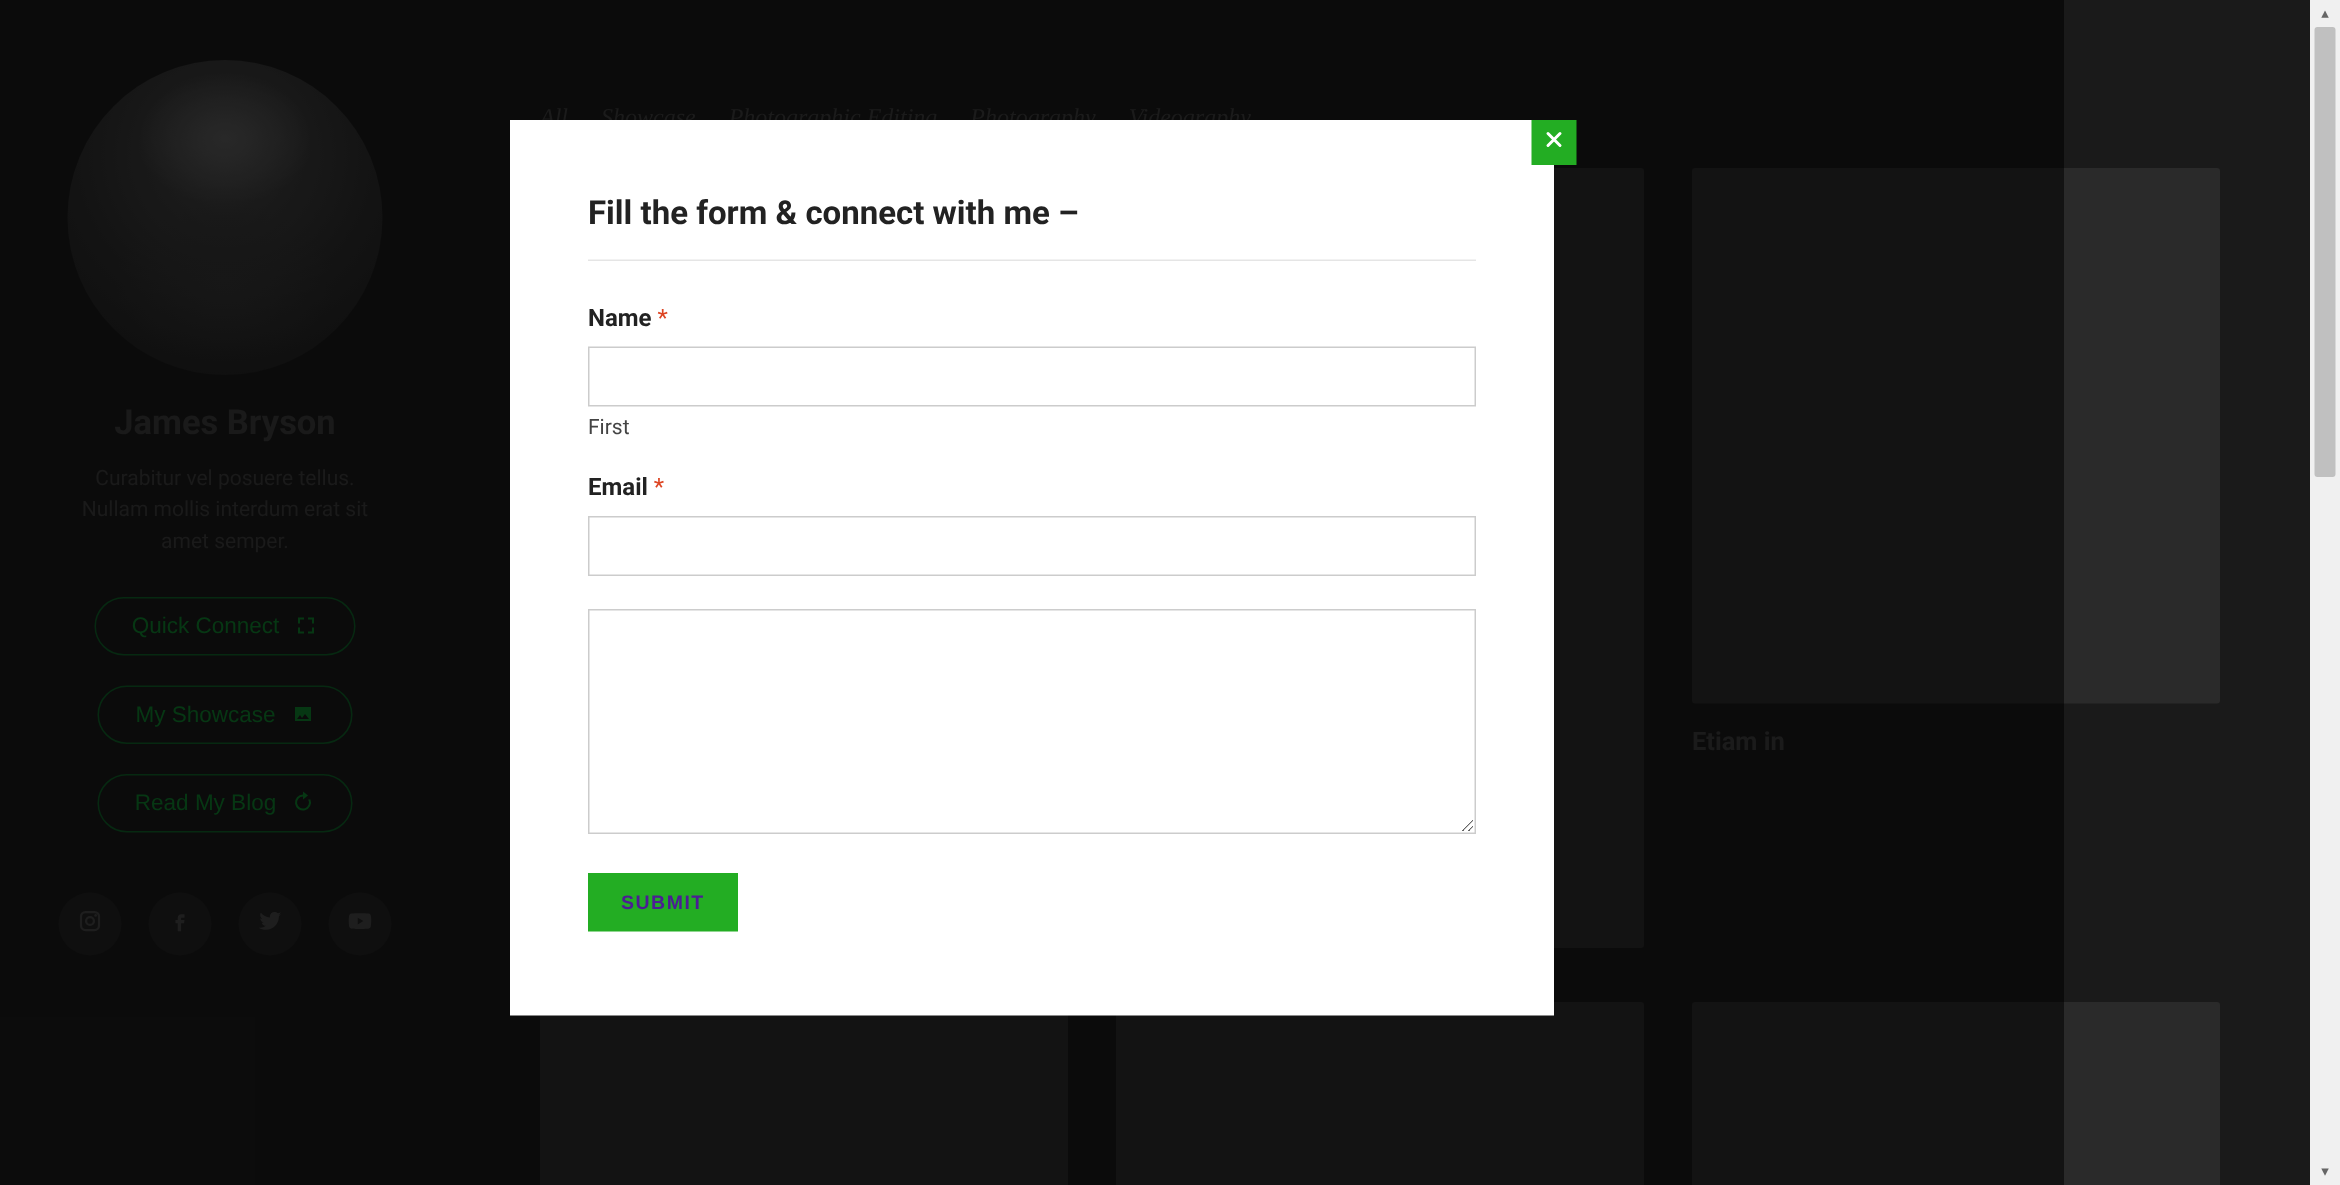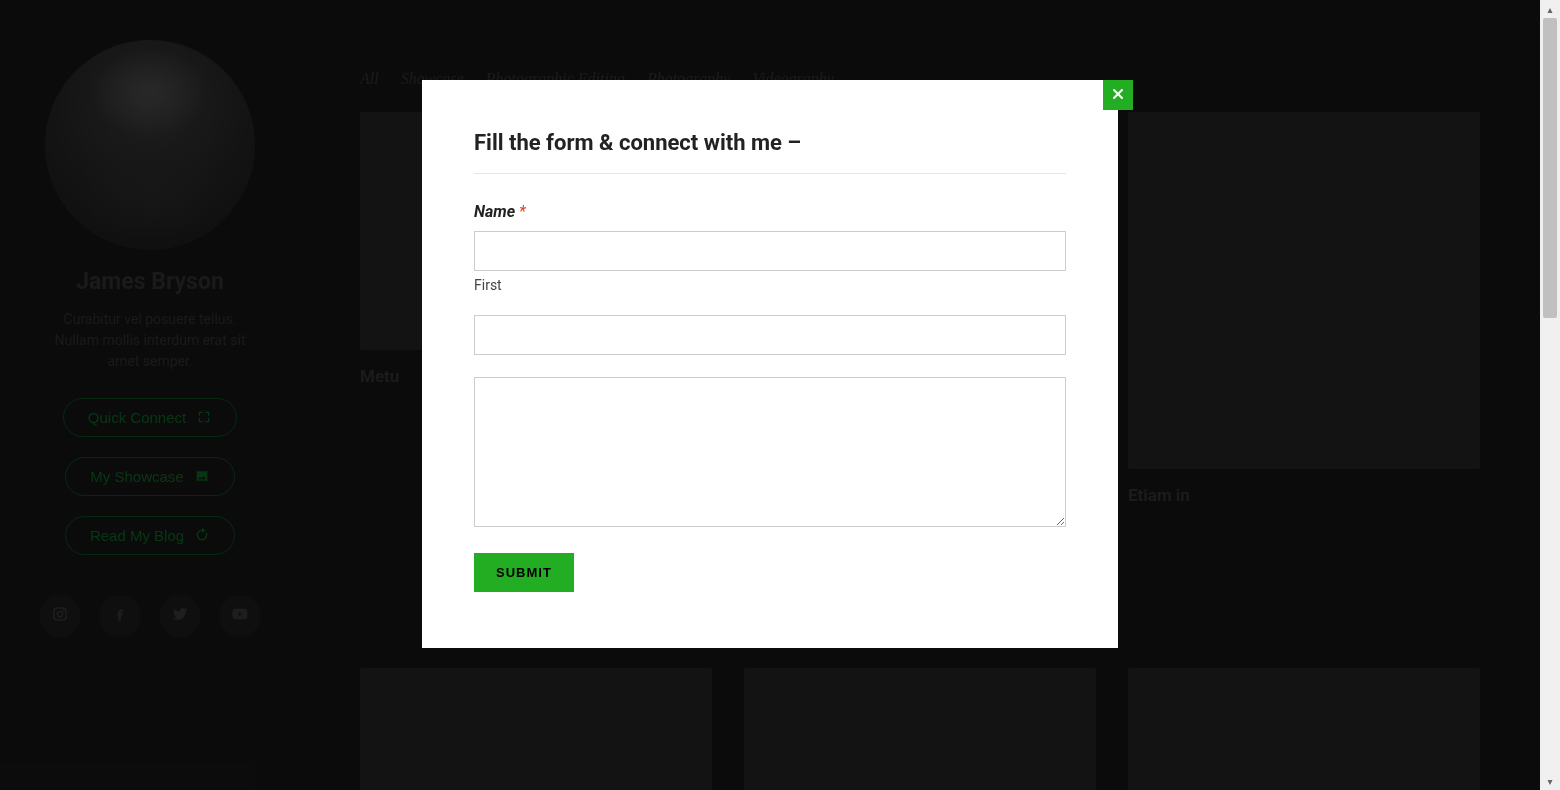--- a/index.html
+++ b/index.html
@@ -103,54 +103,54 @@
     width:100%; background:#2a2a2a; border-radius:2px;
   }
   .card.h1 .img{ height:238px; }
   .card.h2 .img{ height:238px; }
   .card.h3 .img{ height:357px; }
   .card .title {
     font-size:17px; font-weight:700; color:#3d3d3d; margin-top:16px;
   }
   
   .overlay {
-    position:absolute; inset:0; width:1540px; height:100%;
+    position:absolute; inset:0; width:1376px; height:100%;
     background: rgba(0,0,0,0.55);
     display:flex; align-items:flex-start; justify-content:center;
     padding-top: 80px;
   }
   .modal {
     width: 696px; background:#fff; position:relative;
     padding: 50px 52px 56px;
   }
   .modal-close {
     position:absolute; top:0; right:-15px;
     width:30px;height:30px; background:#23ad23;
     display:flex;align-items:center;justify-content:center;
     cursor:pointer; color:#fff; font-size:18px; font-weight:700;
   }
   .modal h2 {
     font-size:22px; font-weight:700; color:#222; margin-bottom:18px;
   }
   .modal hr {
     border:none; border-top:1px solid #e5e5e5; margin-bottom:28px;
   }
-  .form-label { font-size:16px; font-weight:700; color:#222; margin-bottom:10px; display:block;font-style:italic;}
+  .form-label { font-size:16px; font-weight:700; color:#222; margin-bottom:10px; display:block;}
   .req { color:#d42; font-weight:400; }
   .row2 { display:flex; gap:26px; margin-bottom:22px;flex-direction:column; }
   .col { flex:1; display:flex; flex-direction:column; }
   .text-input {
     width:100%; height:40px; border:1px solid #ccc; padding:6px 10px;
     font-size:15px; background:#fff;
   }
   .sublabel { font-size:14px; color:#444; margin-top:6px; }
   .field { margin-bottom:22px; }
   textarea.text-input { height:150px; resize:both; padding:10px; }
   .submit-btn {
-    background:#23ad23; color:#000000; border:none;
+    background:#23ad23; color:#4c1d95; border:none;
     padding:12px 22px; font-size:13px; font-weight:700; letter-spacing:1px;
     cursor:pointer;
   }
 </style>
 </head>
 <body>
 
 <div class="page">
 
   <aside class="sidebar">
@@ -259,20 +259,23 @@
       <span>Name </span><span class="req">*</span>
     </label>
     <div class="row2">
       <div class="col">
         <input class="text-input" type="text" style="">
         <span class="sublabel">First</span>
       </div>
     </div>
 
     <div class="field">
+      <label class="form-label">
+        <span>Email </span><span class="req">*</span>
+      </label>
       <input class="text-input" type="email" style="">
     </div>
 
     <div class="field">
       <textarea class="text-input" style=""></textarea>
     </div>
 
     <button class="submit-btn">SUBMIT</button>
   </div>
 </div>

